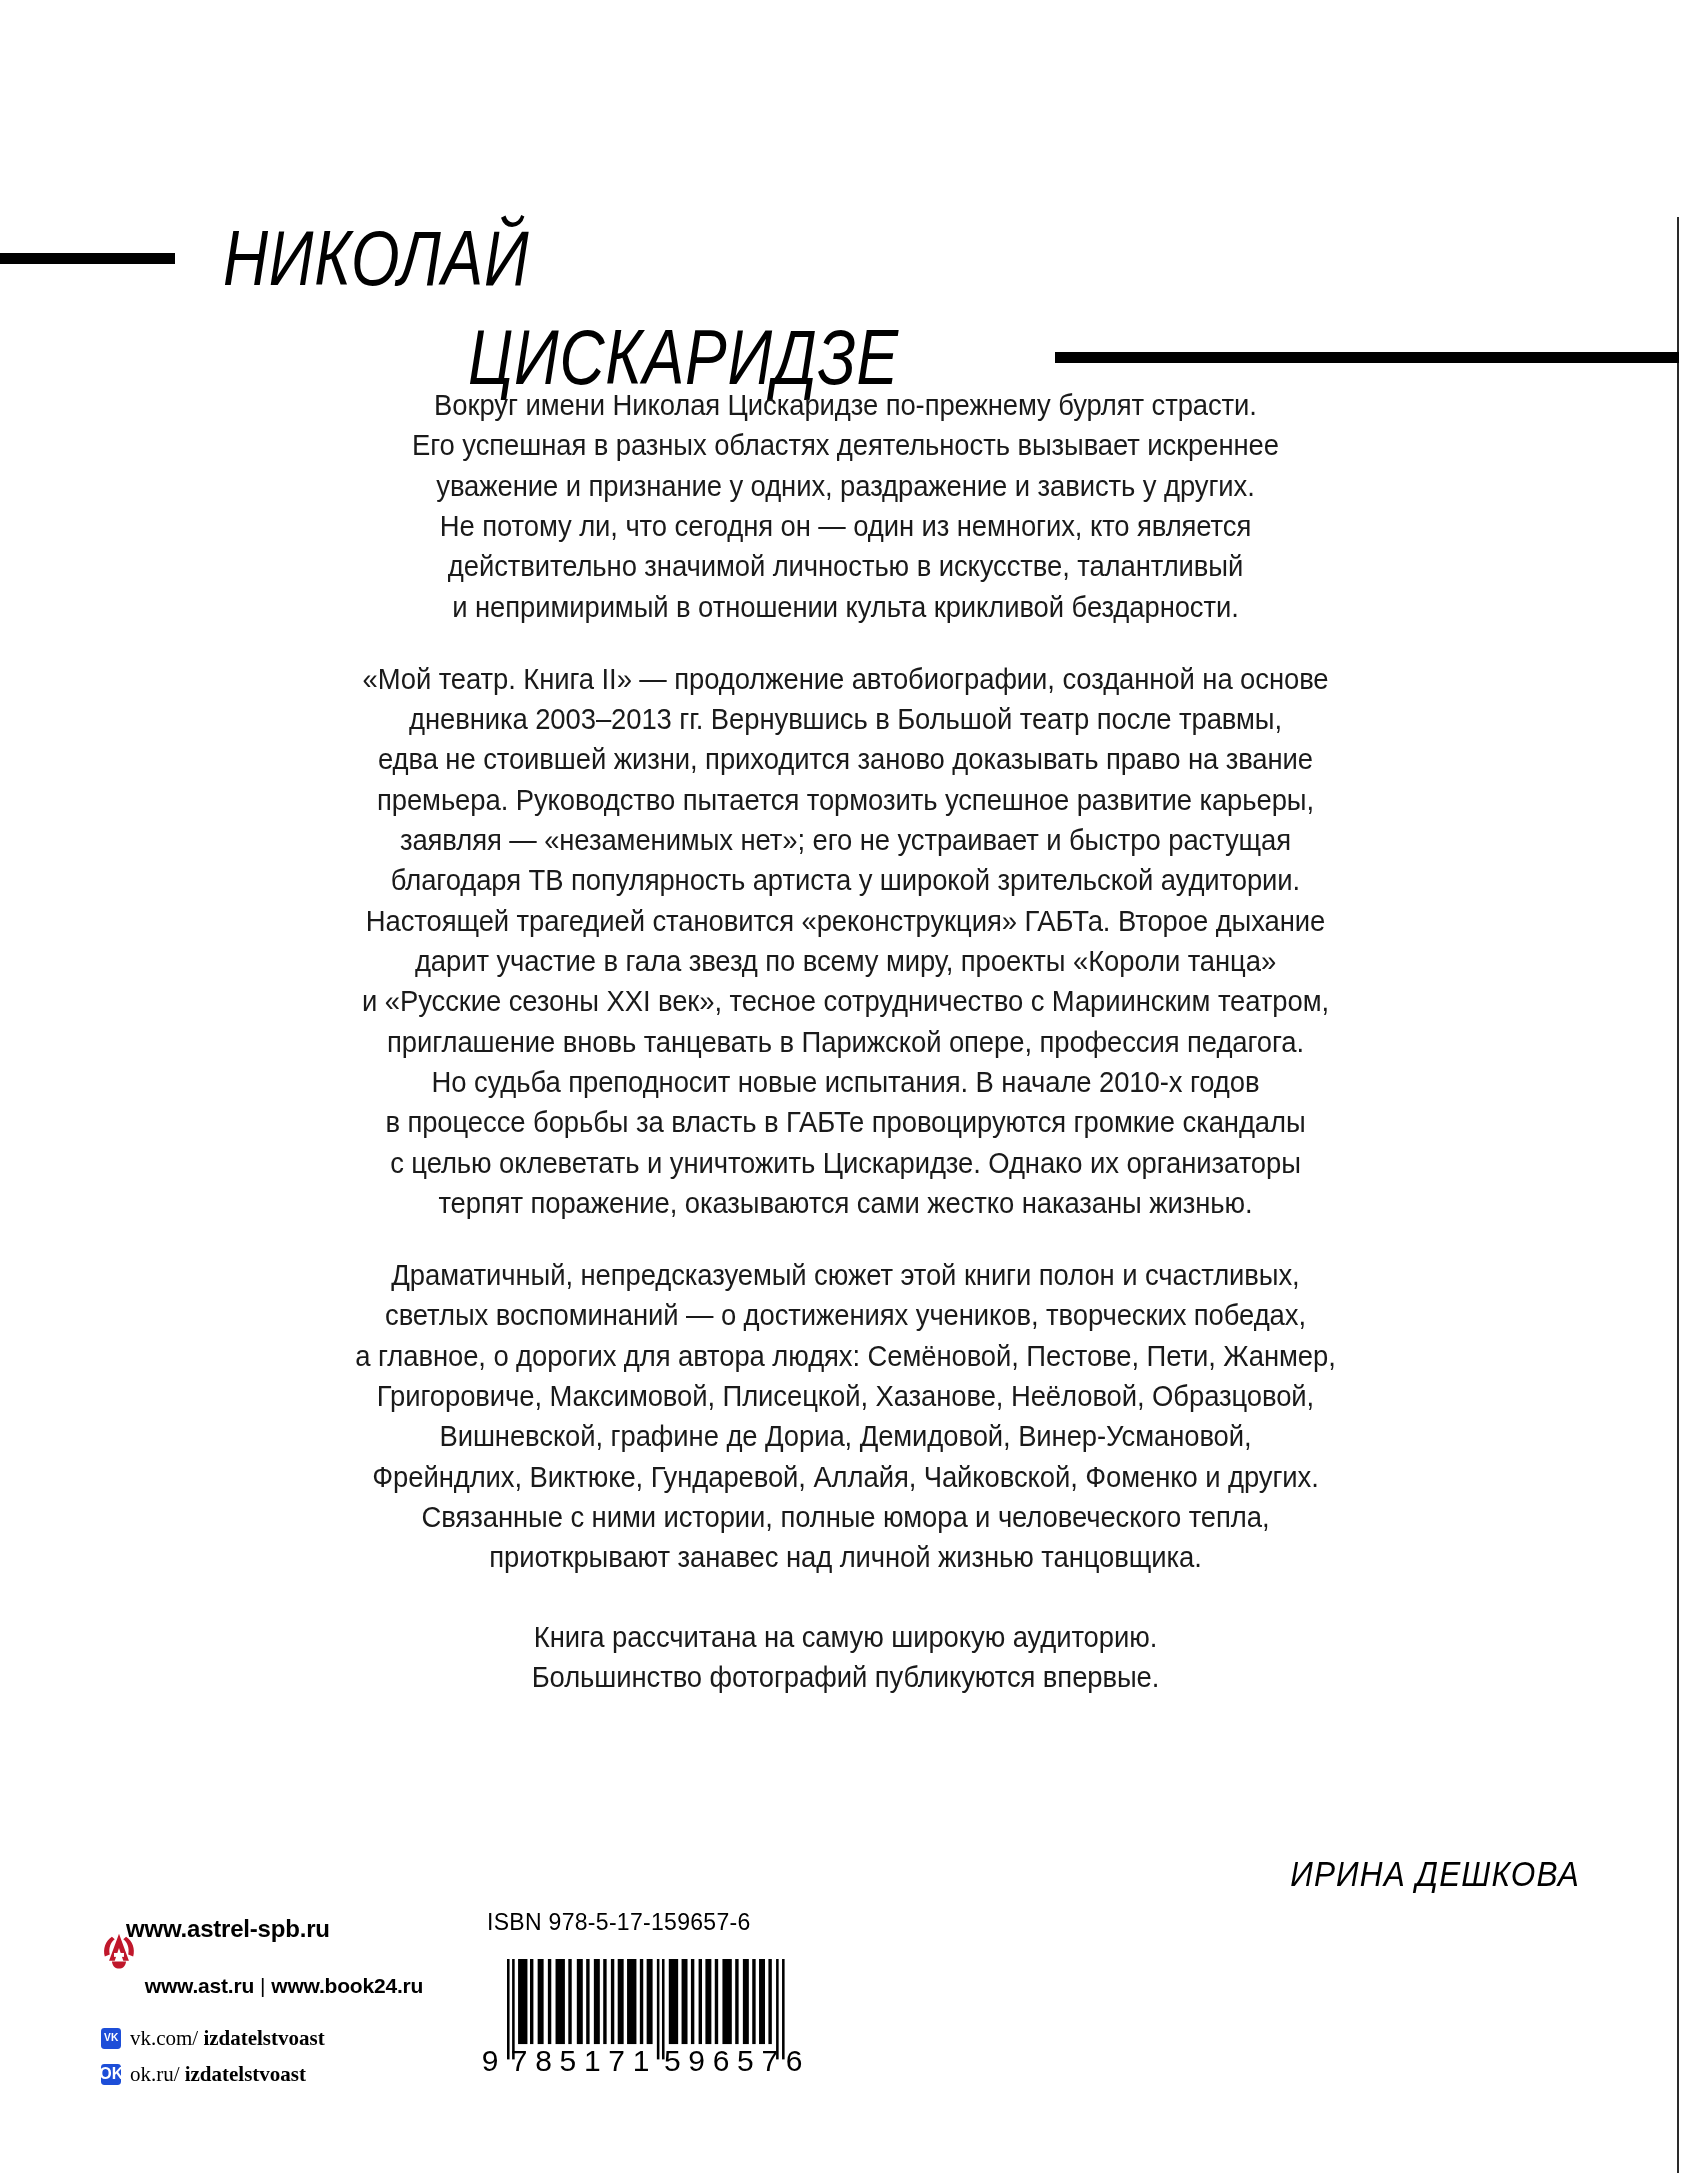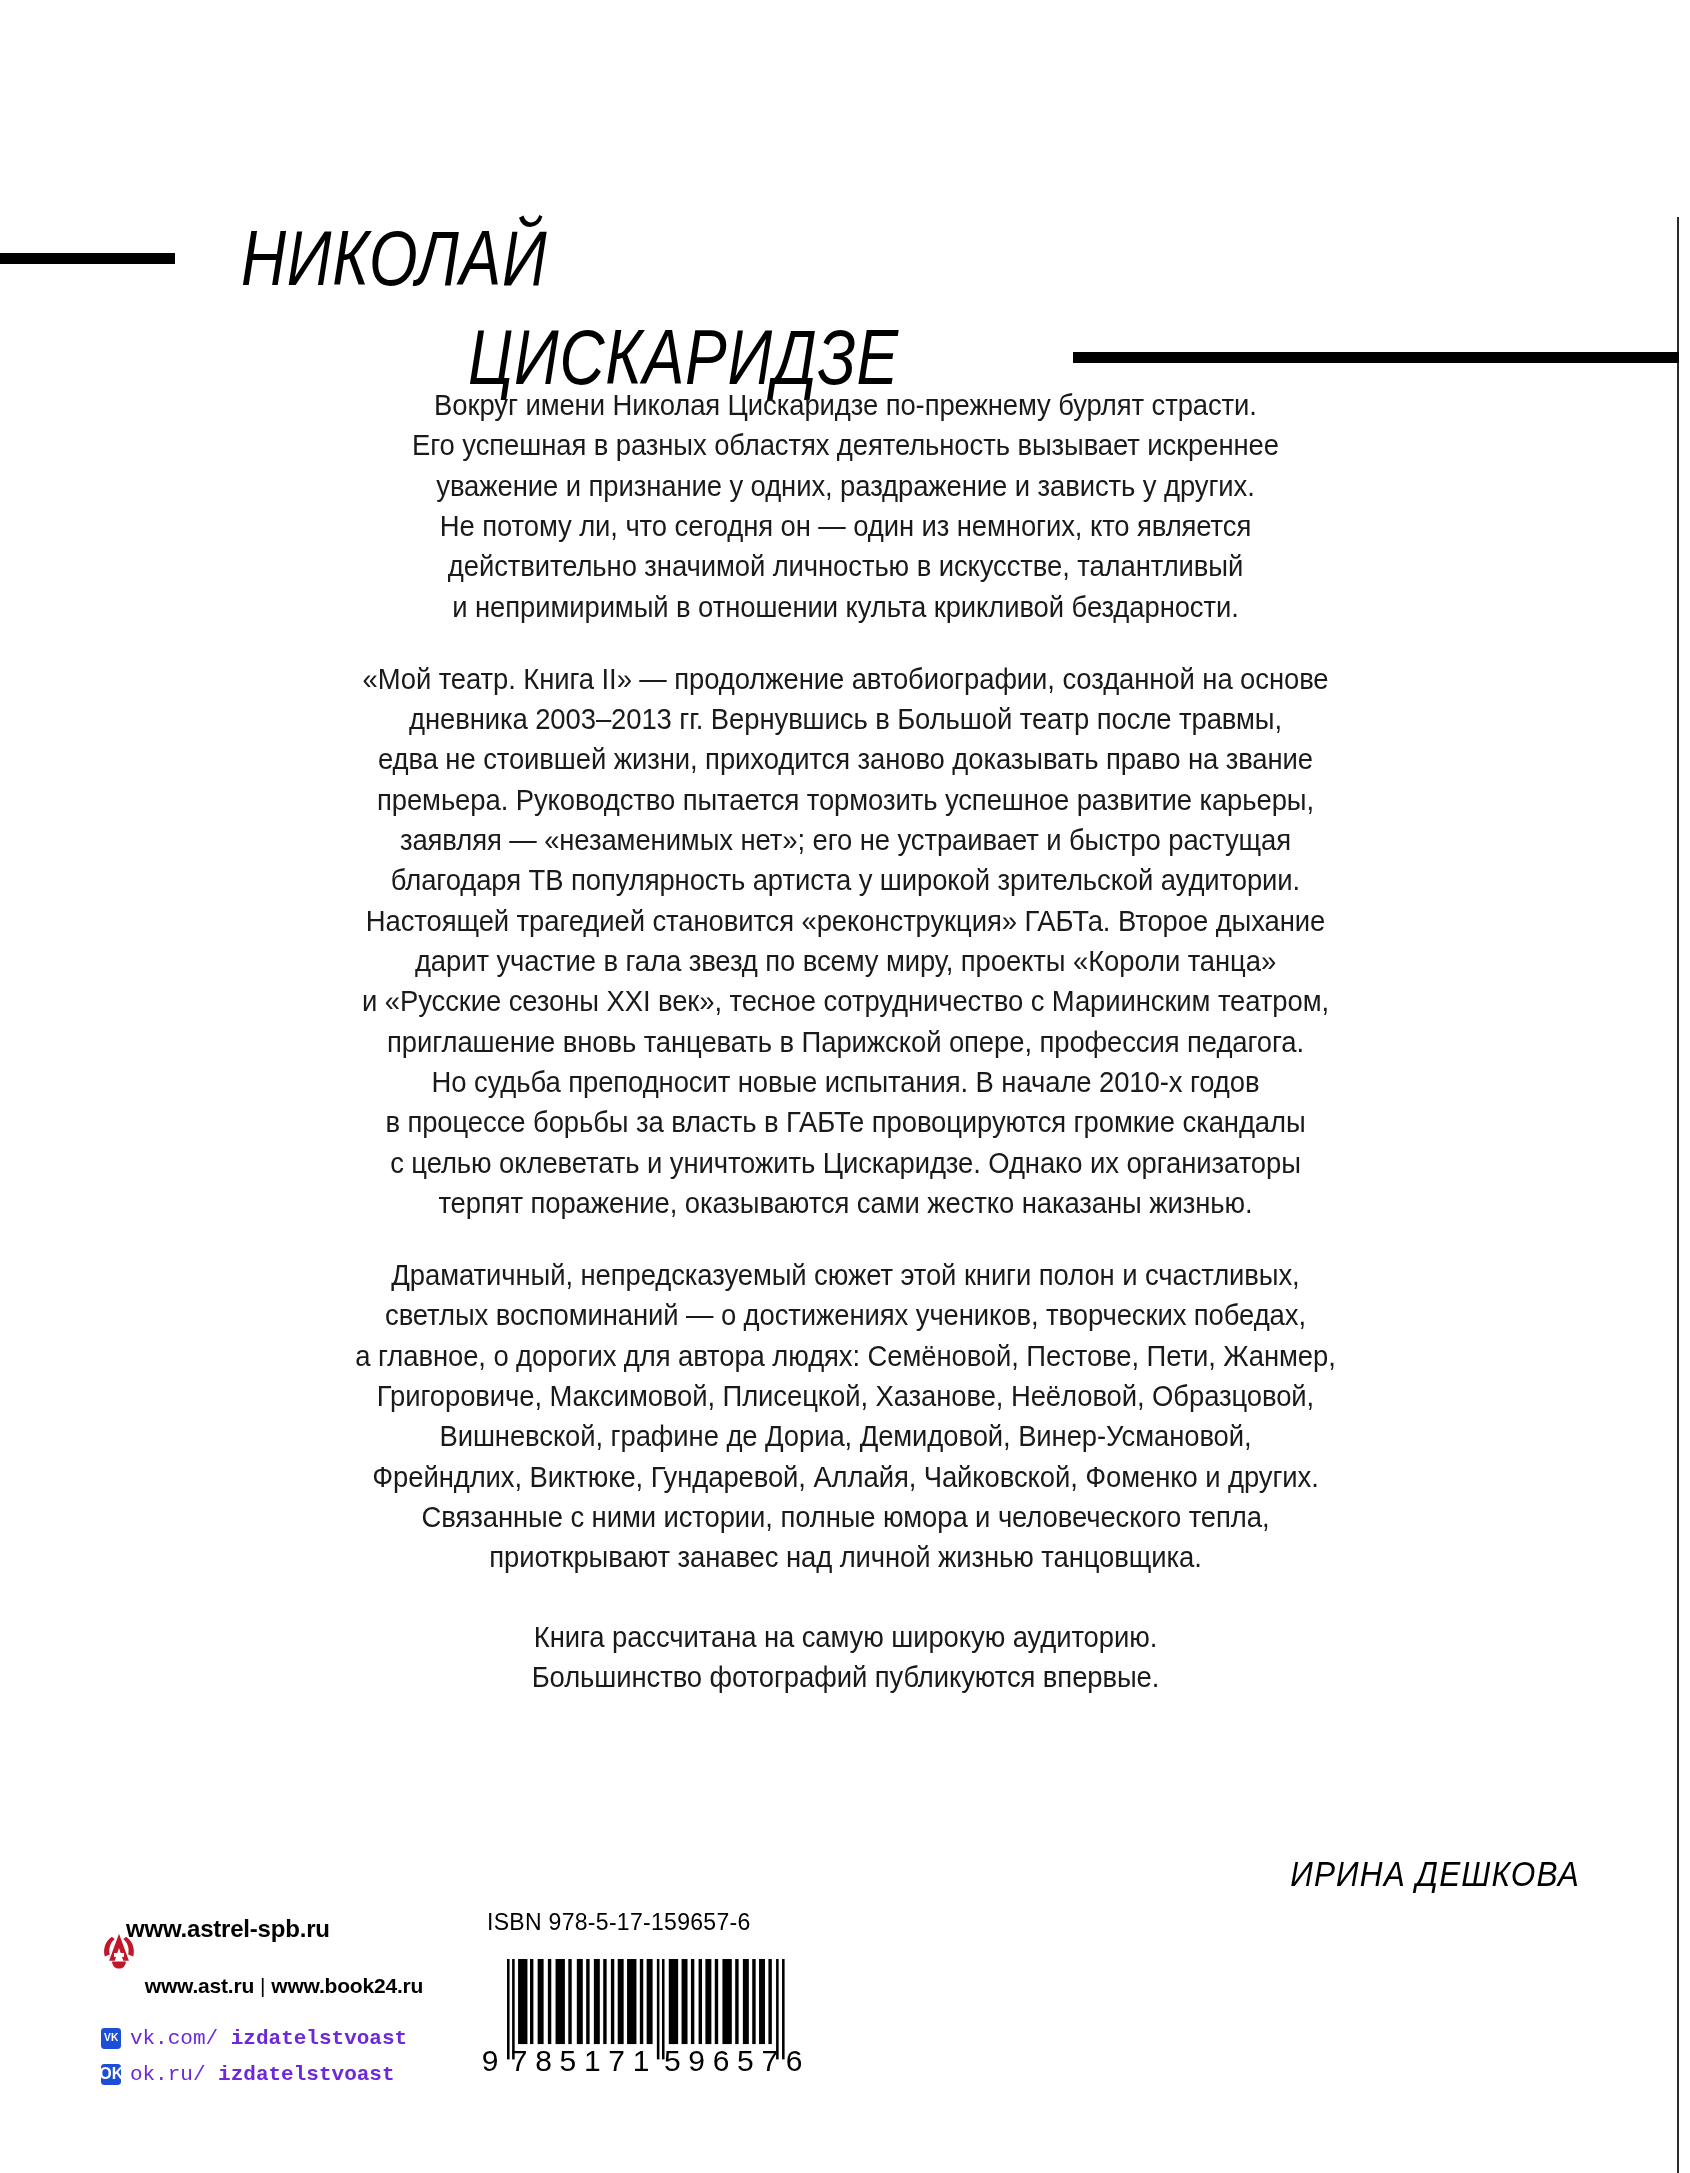--- a/index.html
+++ b/index.html
@@ -39,21 +39,20 @@
     right: 0;
     top: 109px;
     height: 230px;
   }
   .title-row {
     position: absolute;
     left: 0;
     right: 0;
     display: flex;
     align-items: center;
-    gap: 18px;
   }
   .title-row.row1 { top: 112px; }
   .title-row.row2 { top: 211px; }
 
   .rule {
     height: 11px;
     background: #000000;
     flex: none;
   }
   .rule.left  { width: 175px; margin-right: 48px; }
@@ -182,23 +181,23 @@
     justify-content: center;
     font-family: "Liberation Sans", sans-serif;
     font-weight: bold;
     font-size: 10.2px;
     line-height: 1;
     flex: none;
     margin-right: 8.5px;
   }
   .social-badge.ok-badge { font-size: 16px; }
   .social-text {
-    font-family: Liberation Mono, monospace;
+    font-family: Liberation Serif, serif;
     font-size: 21px;
-    color: #6d28d9;
+    color: #000000;
     white-space: nowrap;
     text-align: right;
   }
   .social-text b { font-weight: bold; }
 
   
   .isbn-block {
     position: absolute;
     left: 487px;
     top: 8.5px;

